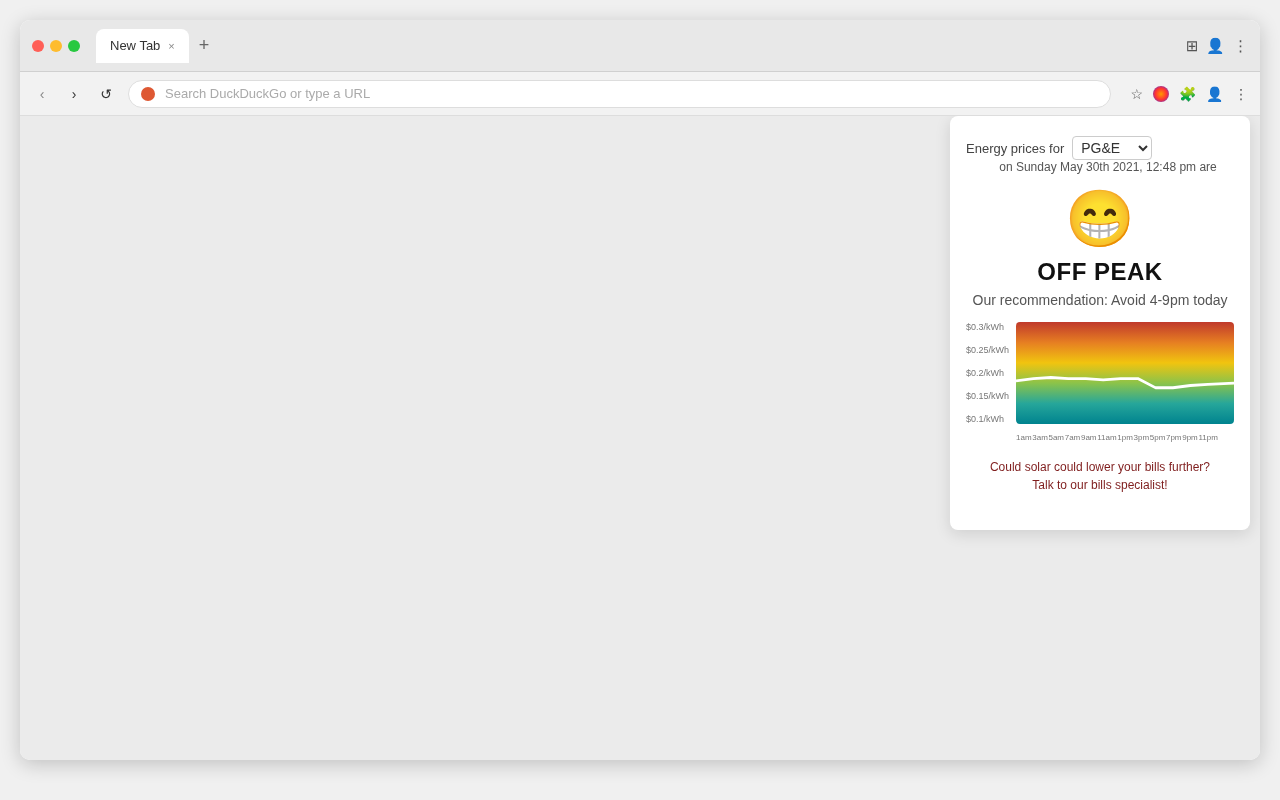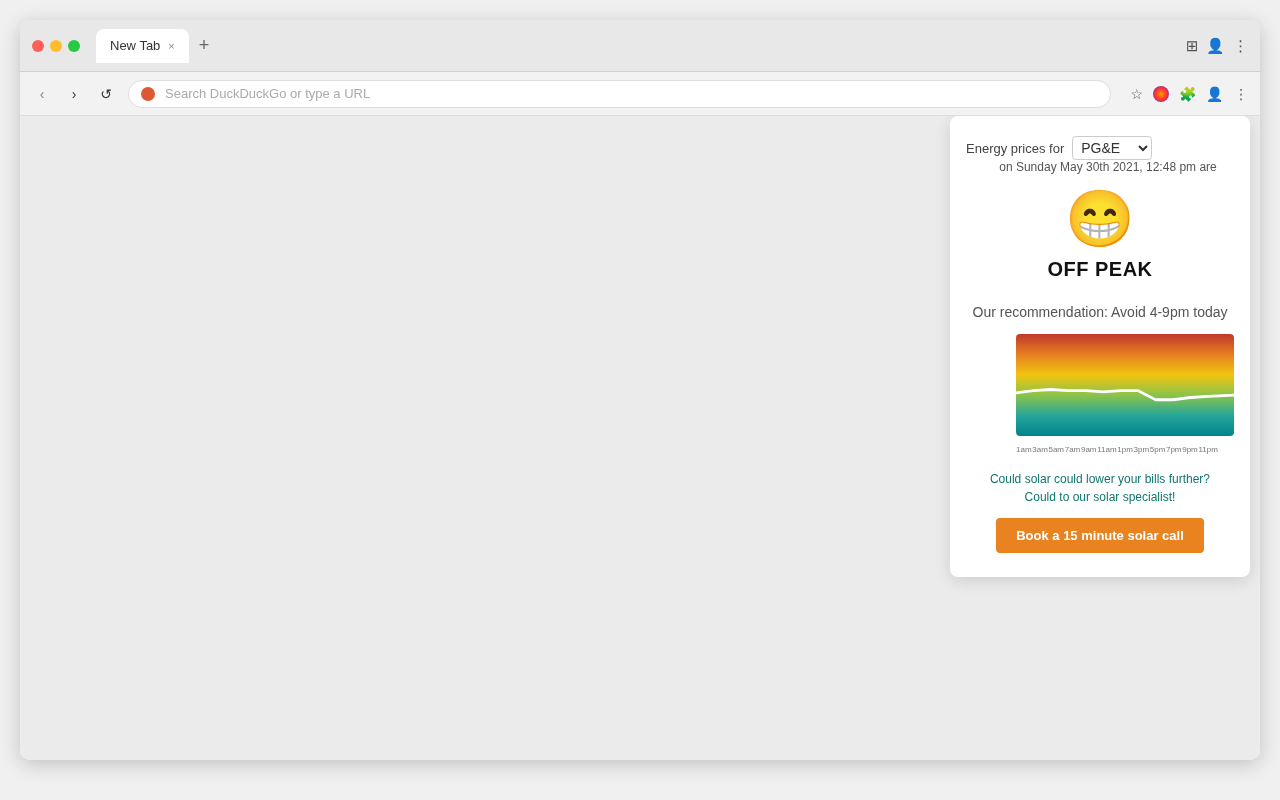--- a/index.html
+++ b/index.html
@@ -189,24 +189,24 @@
       text-align: center;
       margin-left: 16px;
     }
 
     .emoji-face {
       font-size: 56px;
       margin-bottom: 6px;
     }
 
     .off-peak-label {
-      font-size: 20px;
+      font-size: 24px;
       font-weight: 800;
       color: #111;
-      margin-bottom: 23px;
+      margin-bottom: 6px;
       letter-spacing: 0.5px;
     }
 
     .recommendation {
       font-size: 14px;
       color: #555;
       margin-bottom: 14px;
       text-align: center;
     }
 
@@ -249,21 +249,21 @@
       color: #777;
     }
     .chart-svg {
       width: 100%;
       height: 100%;
     }
 
     
     .solar-text {
       font-size: 12px;
-      color: #0f766e;
+      color: #7f1d1d;
       text-align: center;
       margin-bottom: 12px;
       line-height: 1.5;
     }
     .solar-btn {
       background: #e88320;
       color: #ffffff;
       border: none;
       border-radius: 4px;
       padding: 10px 20px;
@@ -326,20 +326,27 @@
           <option>SDG&amp;E</option>
         </select>
       </div>
       <div class="date-line">on Sunday May 30th 2021, 12:48 pm are</div>
 
       <div class="emoji-face">😁</div>
       <div class="off-peak-label">OFF PEAK</div>
       <div class="recommendation">Our recommendation: Avoid 4-9pm today</div>
 
       <div class="chart-container">
+        <div class="chart-labels-y">
+          <span>$0.3/kWh</span>
+          <span>$0.25/kWh</span>
+          <span>$0.2/kWh</span>
+          <span>$0.15/kWh</span>
+          <span>$0.1/kWh</span>
+        </div>
         <div class="chart-main">
           <svg class="chart-svg" viewBox="0 0 250 90" preserveAspectRatio="none">
             <defs>
               <linearGradient id="grad1" x1="0" y1="0" x2="0" y2="1">
                 <stop offset="0%" stop-color="#c0392b"></stop>
                 <stop offset="20%" stop-color="#e67e22"></stop>
                 <stop offset="40%" stop-color="#f1c40f"></stop>
                 <stop offset="60%" stop-color="#8bc34a"></stop>
                 <stop offset="80%" stop-color="#26a69a"></stop>
                 <stop offset="100%" stop-color="#00838f"></stop>
@@ -361,19 +368,18 @@
           <span>3pm</span>
           <span>5pm</span>
           <span>7pm</span>
           <span>9pm</span>
           <span>11pm</span>
         </div>
       </div>
 
       <div class="solar-text">
         <span>Could solar could lower your bills further?</span><br>
-        <span>Could to our solar specialist!</span>
+        <span>Talk to our bills specialist!</span>
       </div>
-      <button class="solar-btn">Book a 15 minute solar call</button>
 
     </div>
   </div>
 </div>
 
 </body></html>

